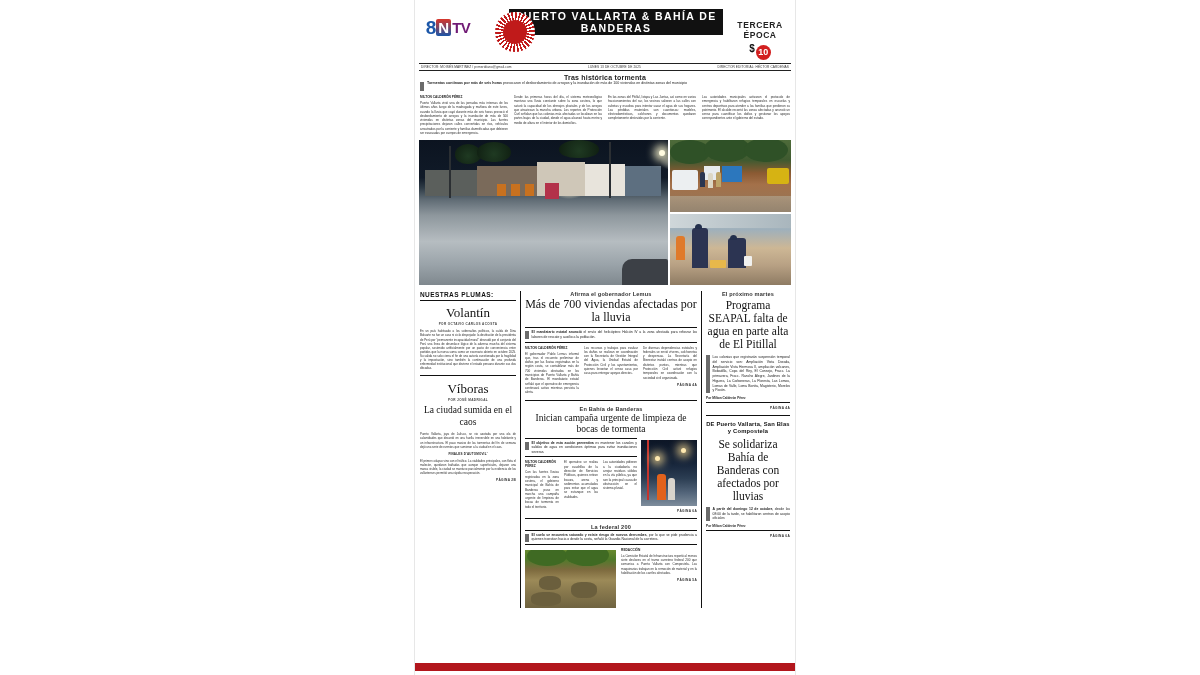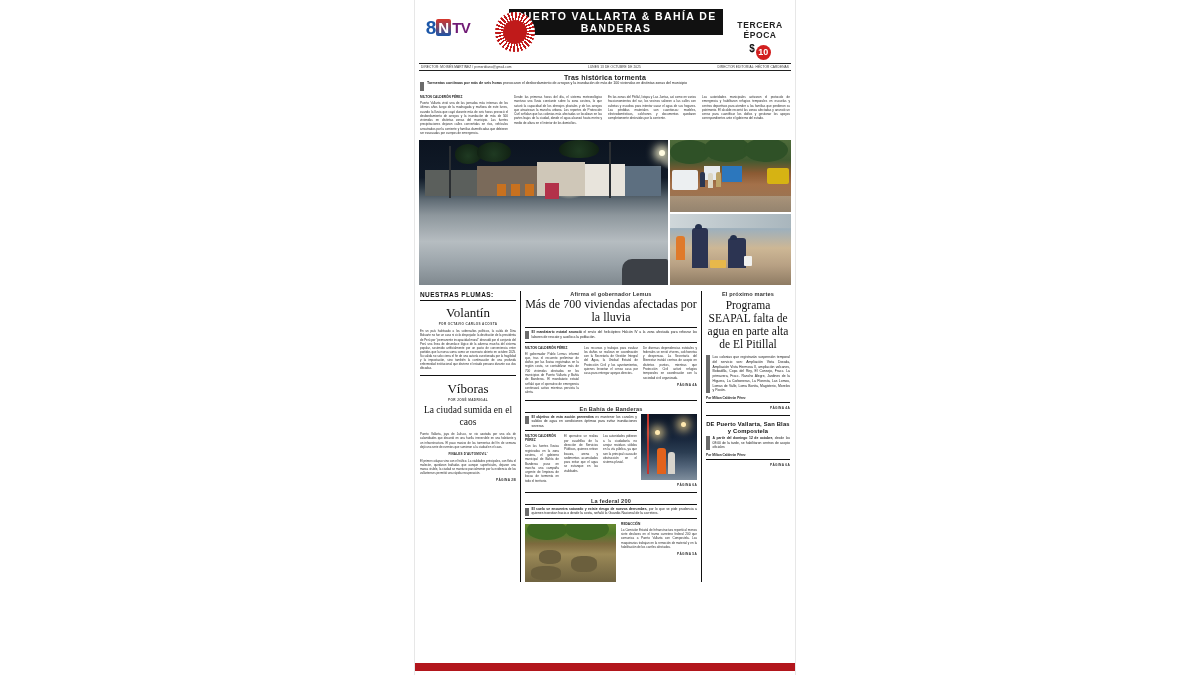--- a/index.html
+++ b/index.html
@@ -325,20 +325,21 @@
               <div class="body">De diversas dependencias estatales y federales se envió víveres, colchonetas y despensas. La Secretaría del Bienestar instaló centros de acopio en distintos puntos, mientras que Protección Civil activó refugios temporales en coordinación con la sociedad civil organizada.</div>
               <div class="pagref">PÁGINA 4A</div>
             </div>
           </div>
         </div>
 
         <hr class="hr-thin">
 
         <div>
           <div class="m-kicker">En Bahía de Banderas</div>
+          <div class="m-head sm">Inician campaña urgente de limpieza de bocas de tormenta</div>
           <div style="display:flex;gap:4px;">
             <div style="flex:1 1 0;">
               <div class="m-deckrow">
                 <div class="m-deckbar"></div>
                 <div class="m-deck"><b>El objetivo de esta acción preventiva</b><span> es mantener los canales y salidas de agua en condiciones óptimas para evitar inundaciones severas.</span></div>
               </div>
               <div class="m-cols">
                 <div>
                   <div class="byline">MILTON CALDERÓN PÉREZ</div>
                   <div class="body">Con las fuertes lluvias registradas en la zona costera, el gobierno municipal de Bahía de Banderas puso en marcha una campaña urgente de limpieza de bocas de tormenta en todo el territorio.</div>
@@ -402,20 +403,21 @@
           </div>
           <div class="r-credit">Por Milton Calderón Pérez</div>
           <hr class="r-rule">
           <div class="pagref">PÁGINA 4A</div>
         </div>
 
         <hr class="hr-thin">
 
         <div>
           <div class="r-kicker2">DE Puerto Vallarta, San Blas y Compostela</div>
+          <div class="r-head">Se solidariza Bahía de Banderas con afectados por lluvias</div>
           <div class="r-bullet">
             <div class="r-bar"></div>
             <div class="r-bullettext"><b>A partir del domingo 12 de octubre,</b><span> desde las 08:00 de la tarde, se habilitaron centros de acopio oficiales</span></div>
           </div>
           <div class="r-credit">Por Milton Calderón Pérez</div>
           <hr class="r-rule">
           <div class="pagref">PÁGINA 6A</div>
         </div>
       </div>
     </div>

